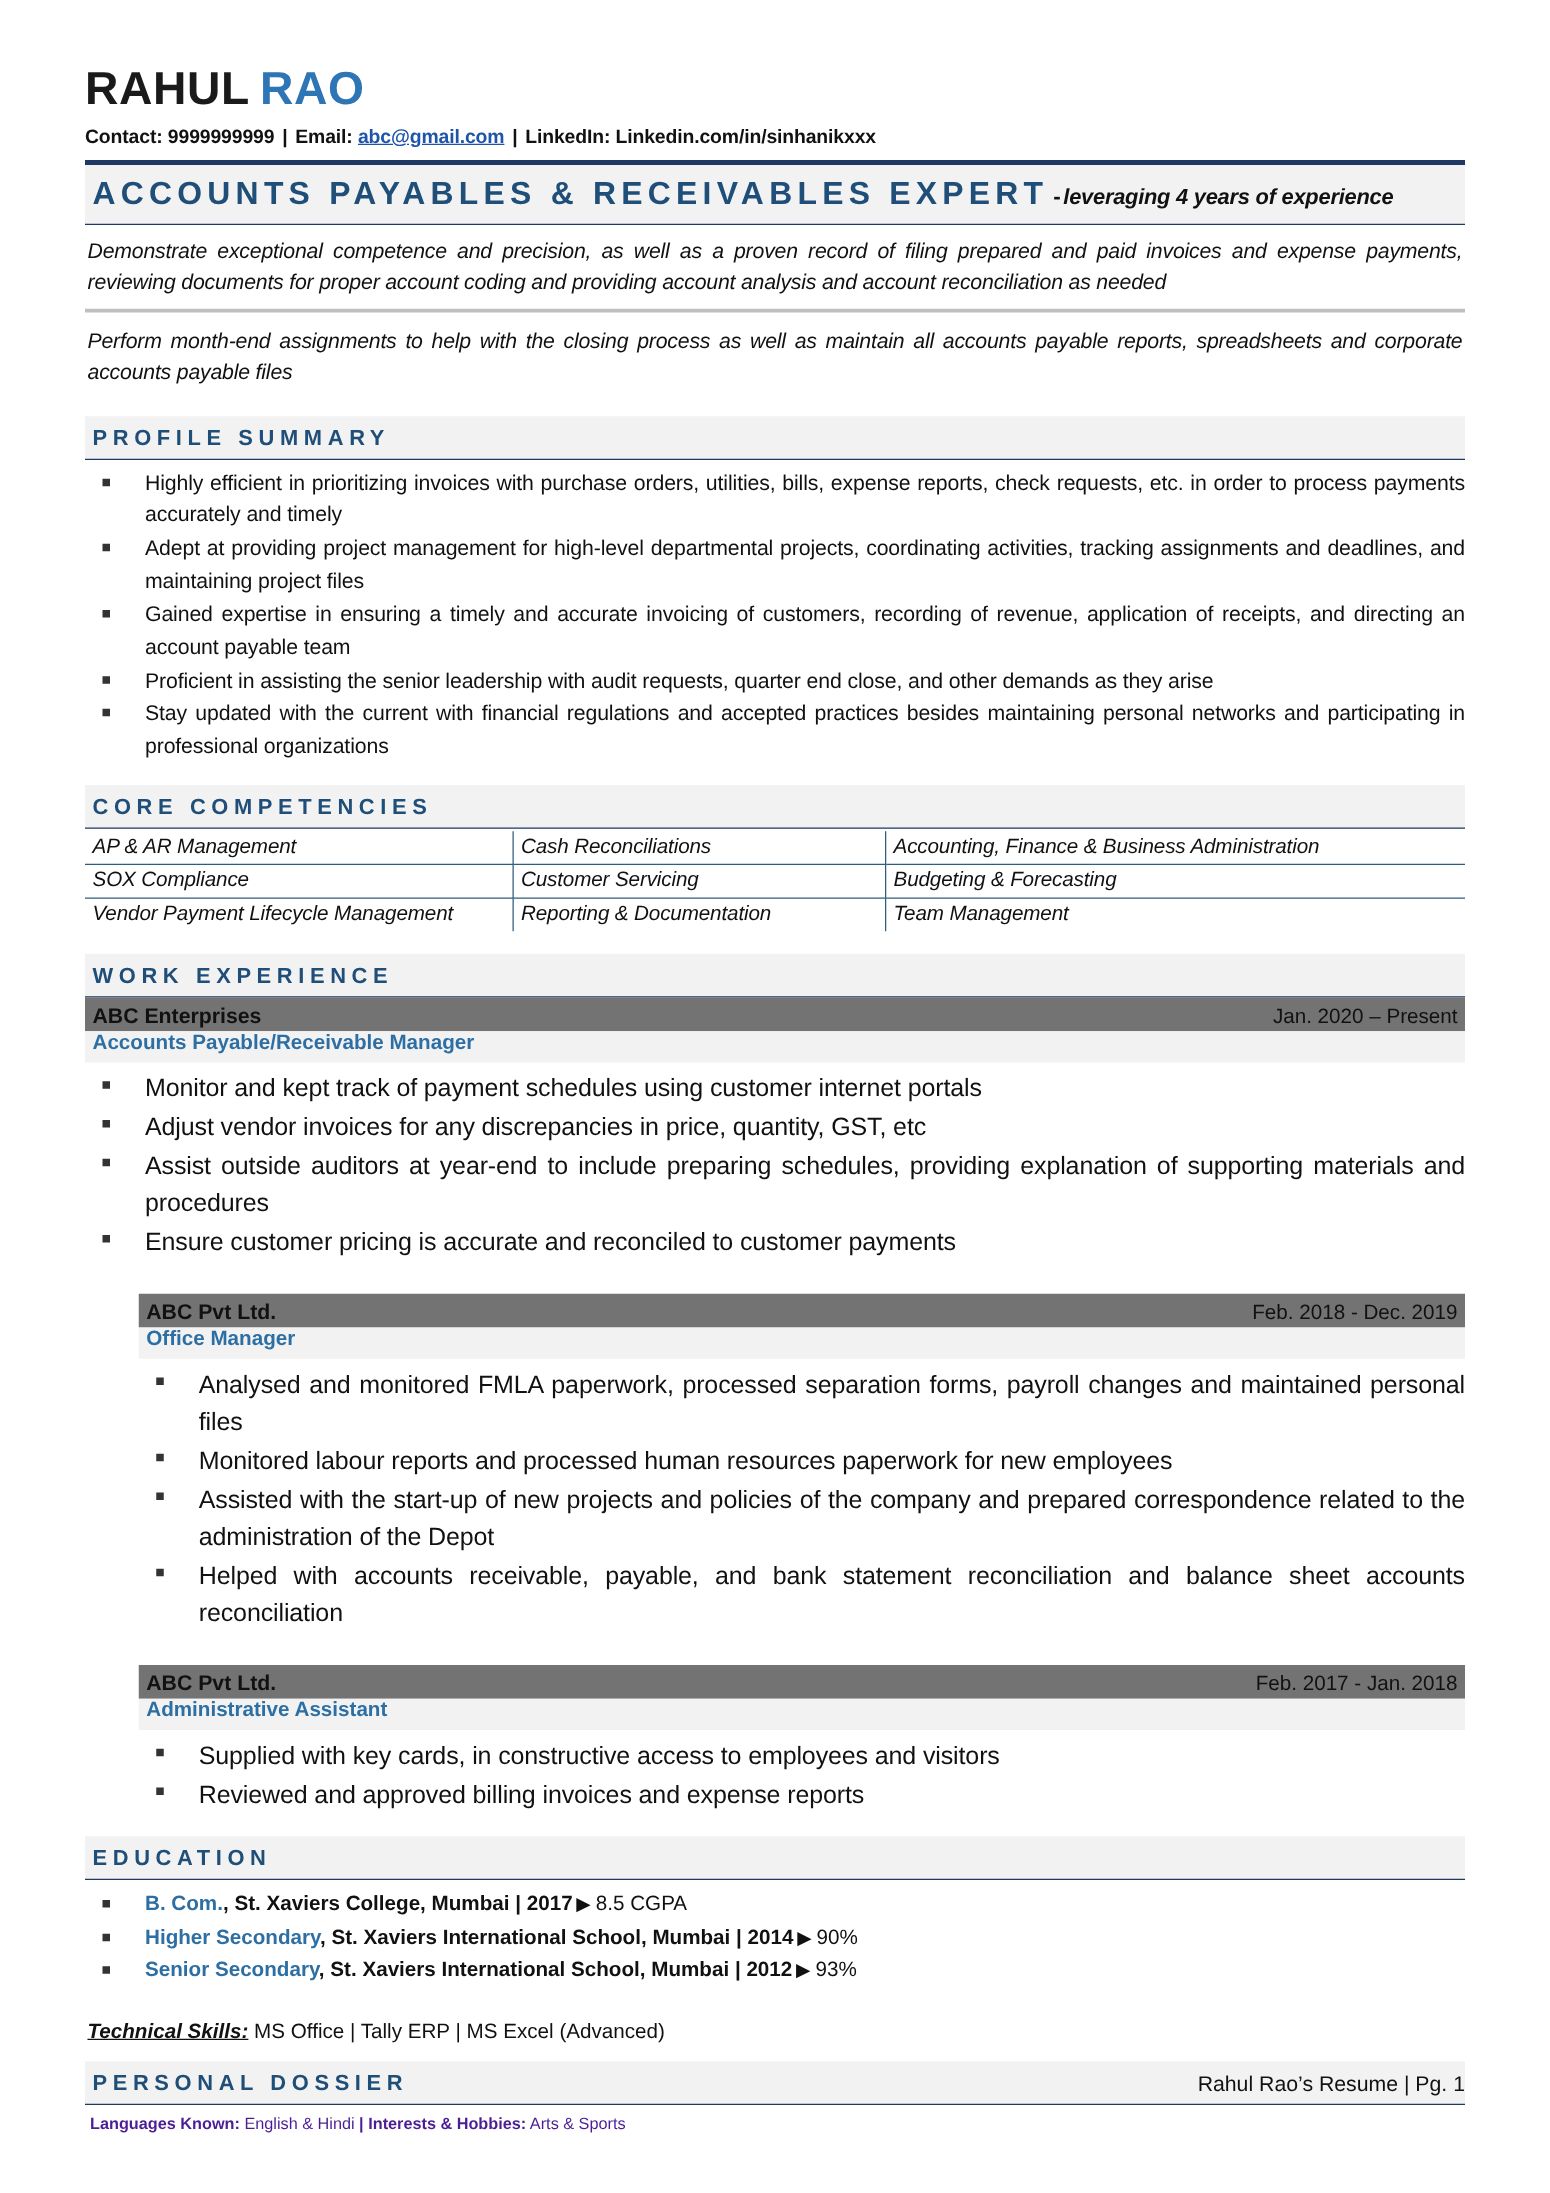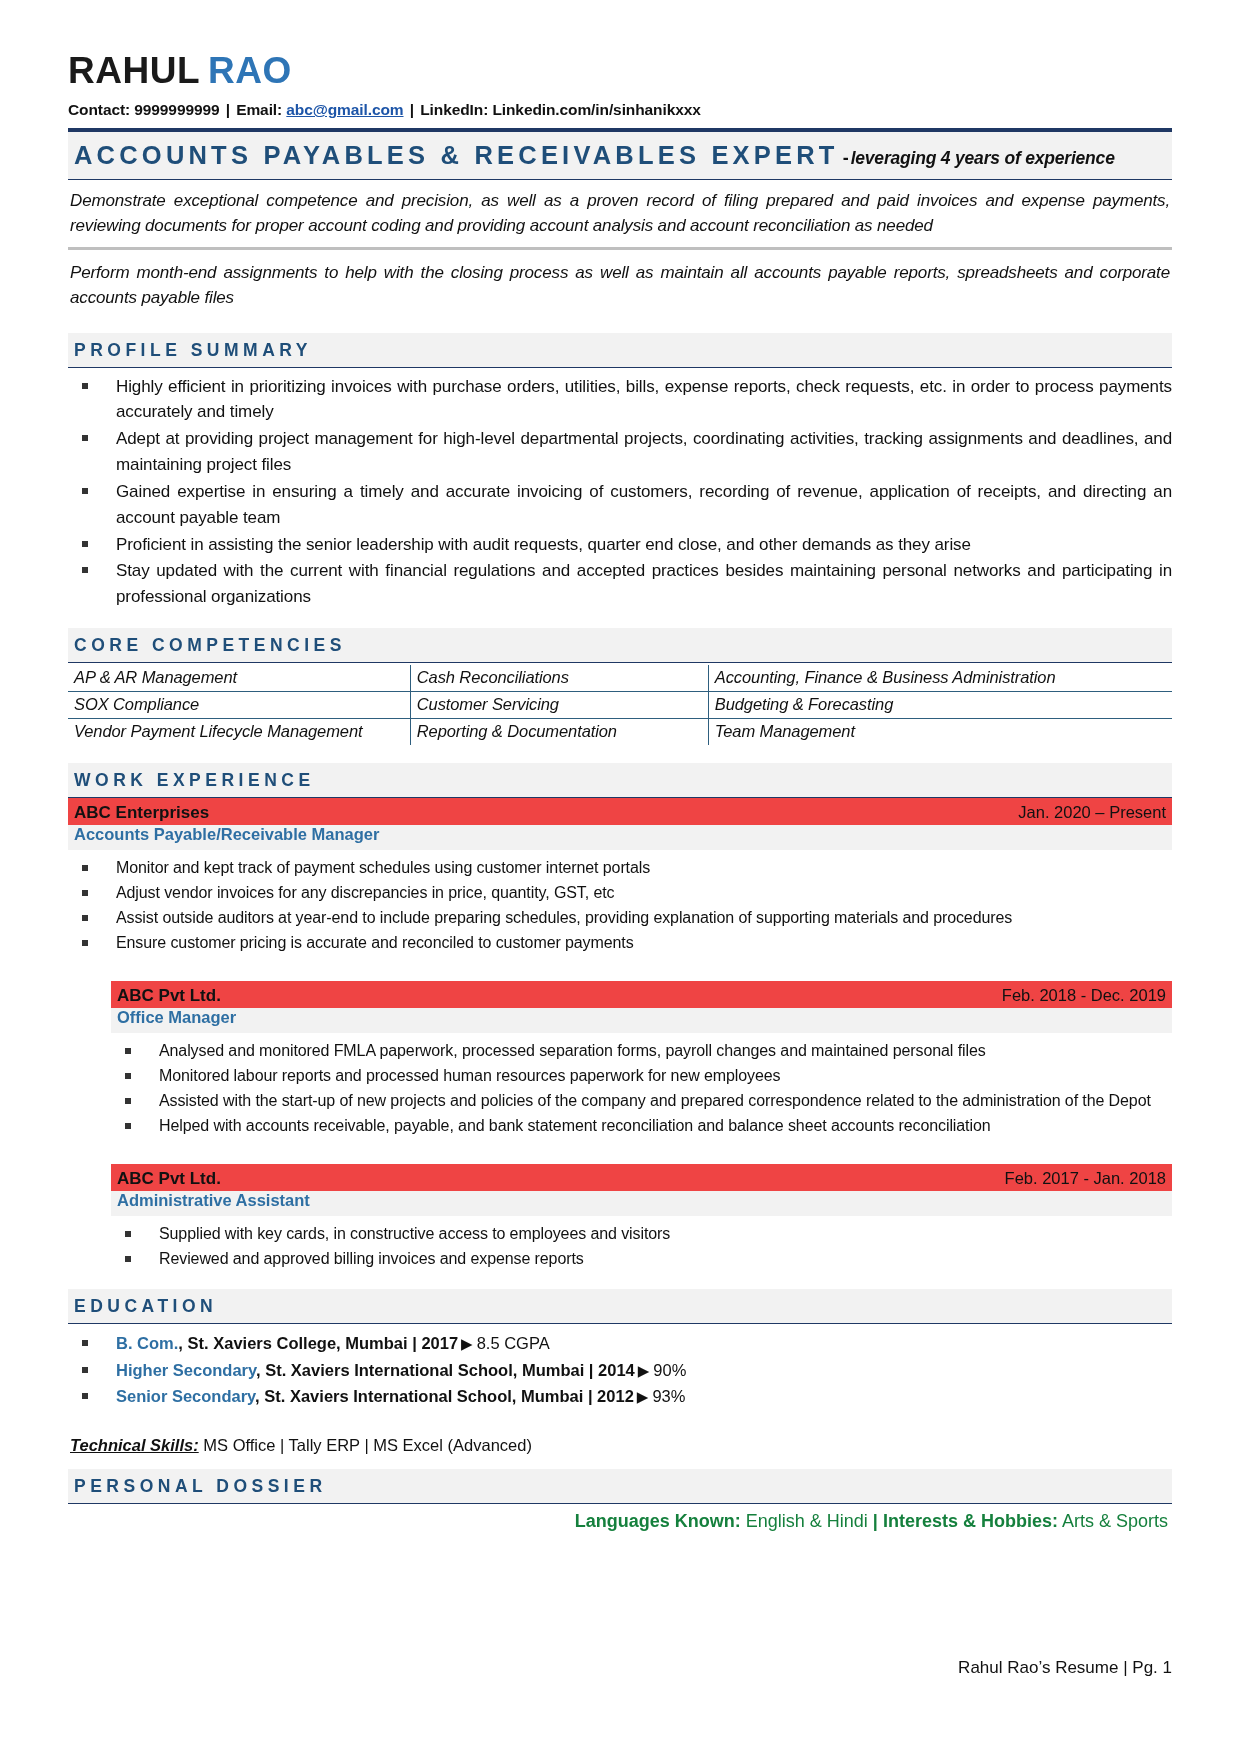--- a/index.html
+++ b/index.html
@@ -133,21 +133,21 @@
   }
   ul.bl > li::before {
     content: "";
     position: absolute;
     left: 14px;
     top: 9px;
     width: 6px;
     height: 6px;
     background: #333333;
   }
-  ul.bl.exp > li { font-size: 16px; line-height: 1.5; }
+  ul.bl.exp > li { font-size: 20px; line-height: 1.5; }
 
   
   table.cc {
     width: 100%;
     border-collapse: collapse;
     margin-top: 2px;
   }
   table.cc td {
     font-style: italic;
     font-size: 16.5px;
@@ -163,21 +163,21 @@
   table.cc td.c2 { width: 27%; }
   table.cc td.c3 { width: 42%; }
 
   
   .job { margin-top: 0; }
   .job + .job { margin-top: 26px; margin-left: 43px; }
   .job-head {
     display: flex;
     justify-content: space-between;
     align-items: baseline;
-    background: #ef4444;
+    background: #737373;
     padding: 5px 6px 2px 6px;
   }
   .job-company {
     font-size: 17px;
     font-weight: bold;
     color: #111111;
   }
   .job-dates {
     font-size: 16.5px;
     font-weight: normal;
@@ -222,24 +222,23 @@
     padding-left: 2px;
   }
   .tech-label {
     font-weight: bold;
     font-style: italic;
     text-decoration: underline;
   }
 
   
   .dossier-line {
-    font-size: 18px;
-    color: #15803d;
+    font-size: 13px;
+    color: #4c1d95;
     padding: 7px 4px 0 4px;
-    text-align: right;
   }
   .dossier-line b { font-weight: bold; }
 
   
   .footer {
     position: absolute;
     right: 68px;
     bottom: 76px;
     font-size: 17px;
     font-weight: normal;

